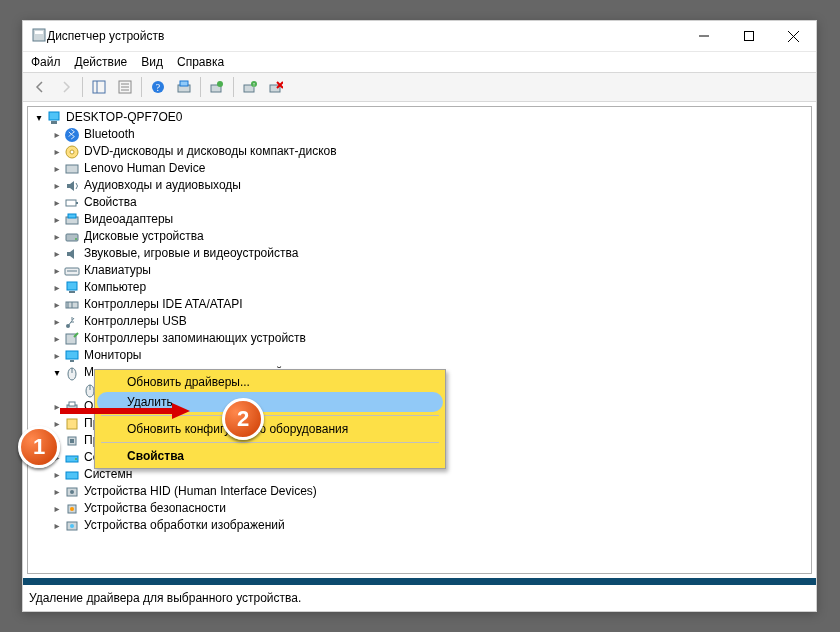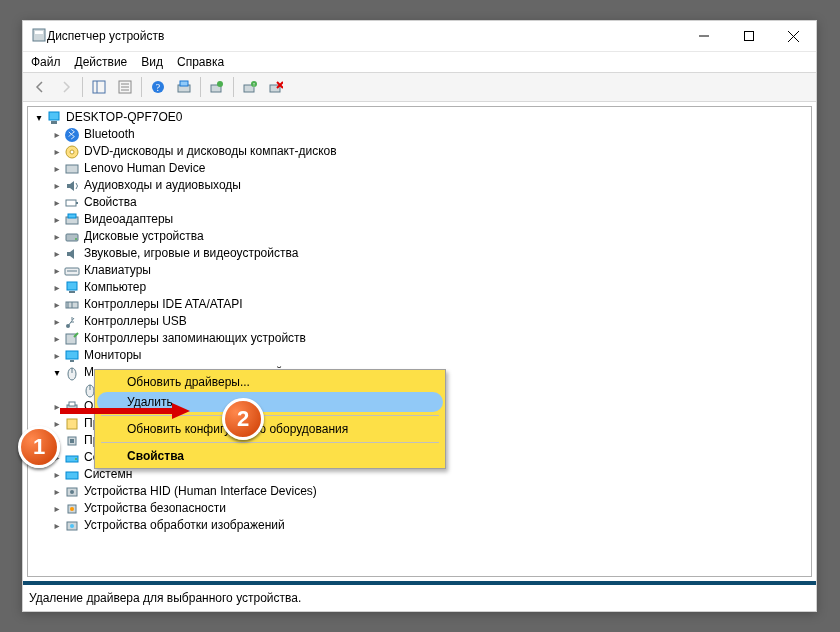--- a/index.html
+++ b/index.html
@@ -87,21 +87,21 @@
   }
   .arrow {
     width: 14px; text-align:center; color:#666; font-size:10px;
     display:inline-block;
   }
   .arrow.expanded { color:#000; }
   .icon { width:16px; height:16px; margin-right:4px; display:inline-flex; align-items:center; justify-content:center; font-size:12px;}
   .indent { display:inline-block; }
   .status {
     height: 22px;
-    border-top: 4px solid #0c4a6e;
+    border-top: 7px solid #0c4a6e;
     padding: 2px 6px;
     display:flex; align-items:center;
     font-size:12px;
   }
   
   .ctx {
     position: absolute;
     left: 94px;
     top: 369px;
     width: 346px;

